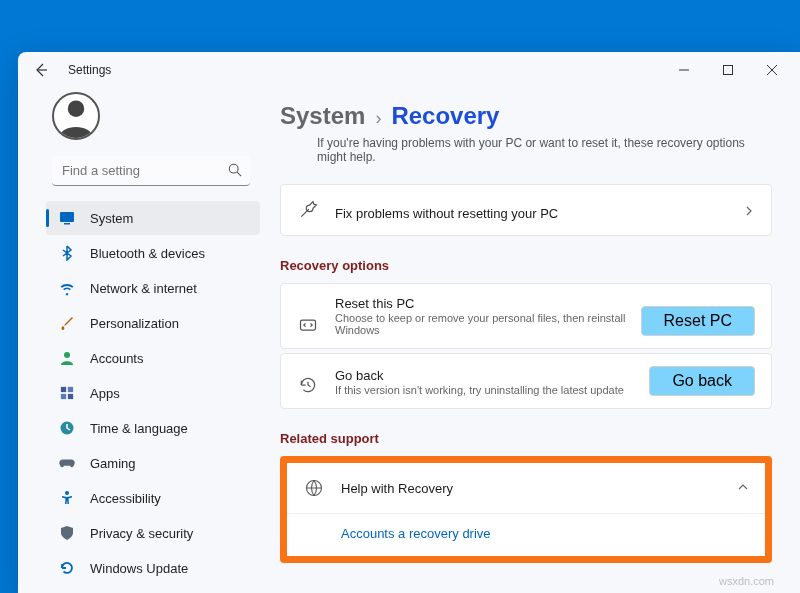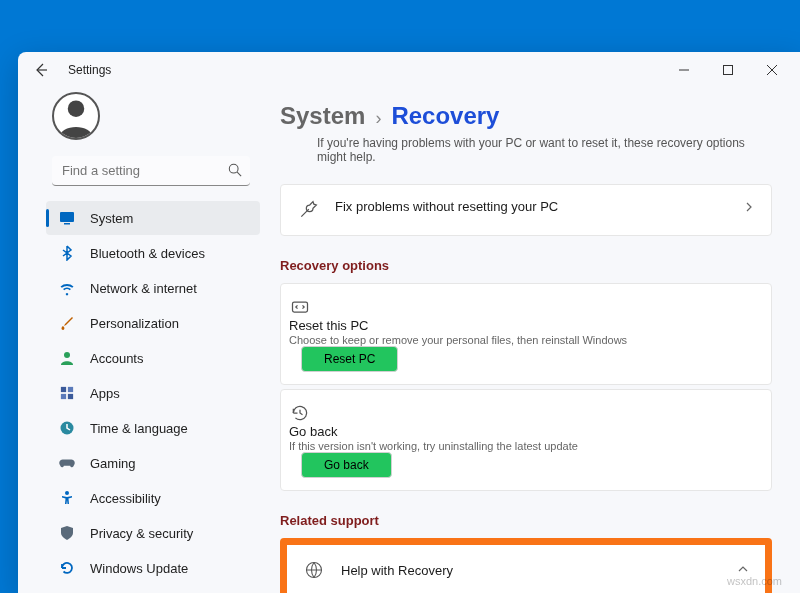--- a/index.html
+++ b/index.html
@@ -22,34 +22,34 @@
     .nav-item { display: flex; align-items: center; height: 34px; padding: 0 12px; margin: 1px 8px 1px 4px; border-radius: 4px; cursor: pointer; position: relative; font-size: 13px; color: #222; }
     .nav-item.active { background: #e9ebee; }
     .nav-item.active::before { content: ""; position: absolute; left: 0; top: 8px; bottom: 8px; width: 3px; background: #0067c0; border-radius: 2px; }
     .nav-icon { width: 18px; height: 18px; margin-right: 14px; display: flex; align-items: center; justify-content: center; }
     .main { flex: 1; padding: 14px 28px 0 12px; overflow-y: auto; }
     .breadcrumb { display: flex; align-items: baseline; gap: 10px; margin-bottom: 6px; }
     .bc-parent { font-size: 24px; font-weight: 600; color: #666; cursor: pointer; }
     .bc-sep { font-size: 18px; color: #888; }
     .bc-current { font-size: 24px; font-weight: 600; color: #1d4ed8; }
     .subtitle { font-size: 12px; color: #555; margin-bottom: 20px; margin-left: 37px; }
-    .card { background: #fff; border: 1px solid #e6e6e6; border-radius: 4px; padding: 14px 16px; display: flex; align-items: flex-start; margin-bottom: 4px; }
+    .card { background: #fff; border: 1px solid #e6e6e6; border-radius: 4px; padding: 14px 16px; display: flex; align-items: flex-end; margin-bottom: 4px; }
     .card-icon { width: 22px; height: 22px; margin-right: 16px; color: #555; flex-shrink: 0; display: flex; align-items: center; justify-content: center; }
     .card-text { flex: 1; }
     .card-title { font-size: 13px; color: #1b1b1b; }
     .card-desc { font-size: 11px; color: #666; margin-top: 1px; }
     .card-chev { color: #666; }
     .section-title { font-size: 13px; font-weight: 600; color: #7f1d1d; margin: 22px 0 10px 0; }
-    .option-card { background: #fff; border: 1px solid #e6e6e6; border-radius: 4px; padding: 12px 8px; display: flex; align-items: flex-start; margin-bottom: 4px; flex-direction: column; }
-    .option-btn { padding: 5px 22px; background: #22c55e; border: 1px solid #d0d0d0; border-radius: 4px; font-size: 12px; cursor: pointer; margin-left: 12px; }
+    .option-card { background: #fff; border: 1px solid #e6e6e6; border-radius: 4px; padding: 12px 16px; display: flex; align-items: flex-end; margin-bottom: 4px; }
+    .option-btn { padding: 5px 22px; background: #7dd3fc; border: 1px solid #d0d0d0; border-radius: 4px; font-size: 16px; cursor: pointer; margin-left: 12px; }
     .expand-card { background: #fff; border: 7px solid #f97316; border-radius: 4px; margin-bottom: 4px; }
     .expand-head { padding: 14px 16px; display: flex; align-items: center; cursor: pointer; }
     .expand-body { padding: 10px 16px 14px 54px; border-top: 1px solid #eee; }
     .link-text { color: #0067c0; font-size: 13px; cursor: pointer; }
-    .watermark { position: absolute; bottom: 6px; right: 18px; font-size: 11px; color: rgba(0,0,0,0.25); }
+    .watermark { position: absolute; bottom: 6px; right: 26px; font-size: 11px; color: rgba(0,0,0,0.25); }
   </style>
 </head>
 <body>
 
 <div class="window">
   <div class="titlebar">
     <div class="back-btn">
       <svg width="16" height="16" viewBox="0 0 16 16">
           <path d="M10 2 L4 8 L10 14" stroke="#333" stroke-width="1.2" fill="none"></path>
           <path d="M4 8 H14" stroke="#333" stroke-width="1.2"></path>

